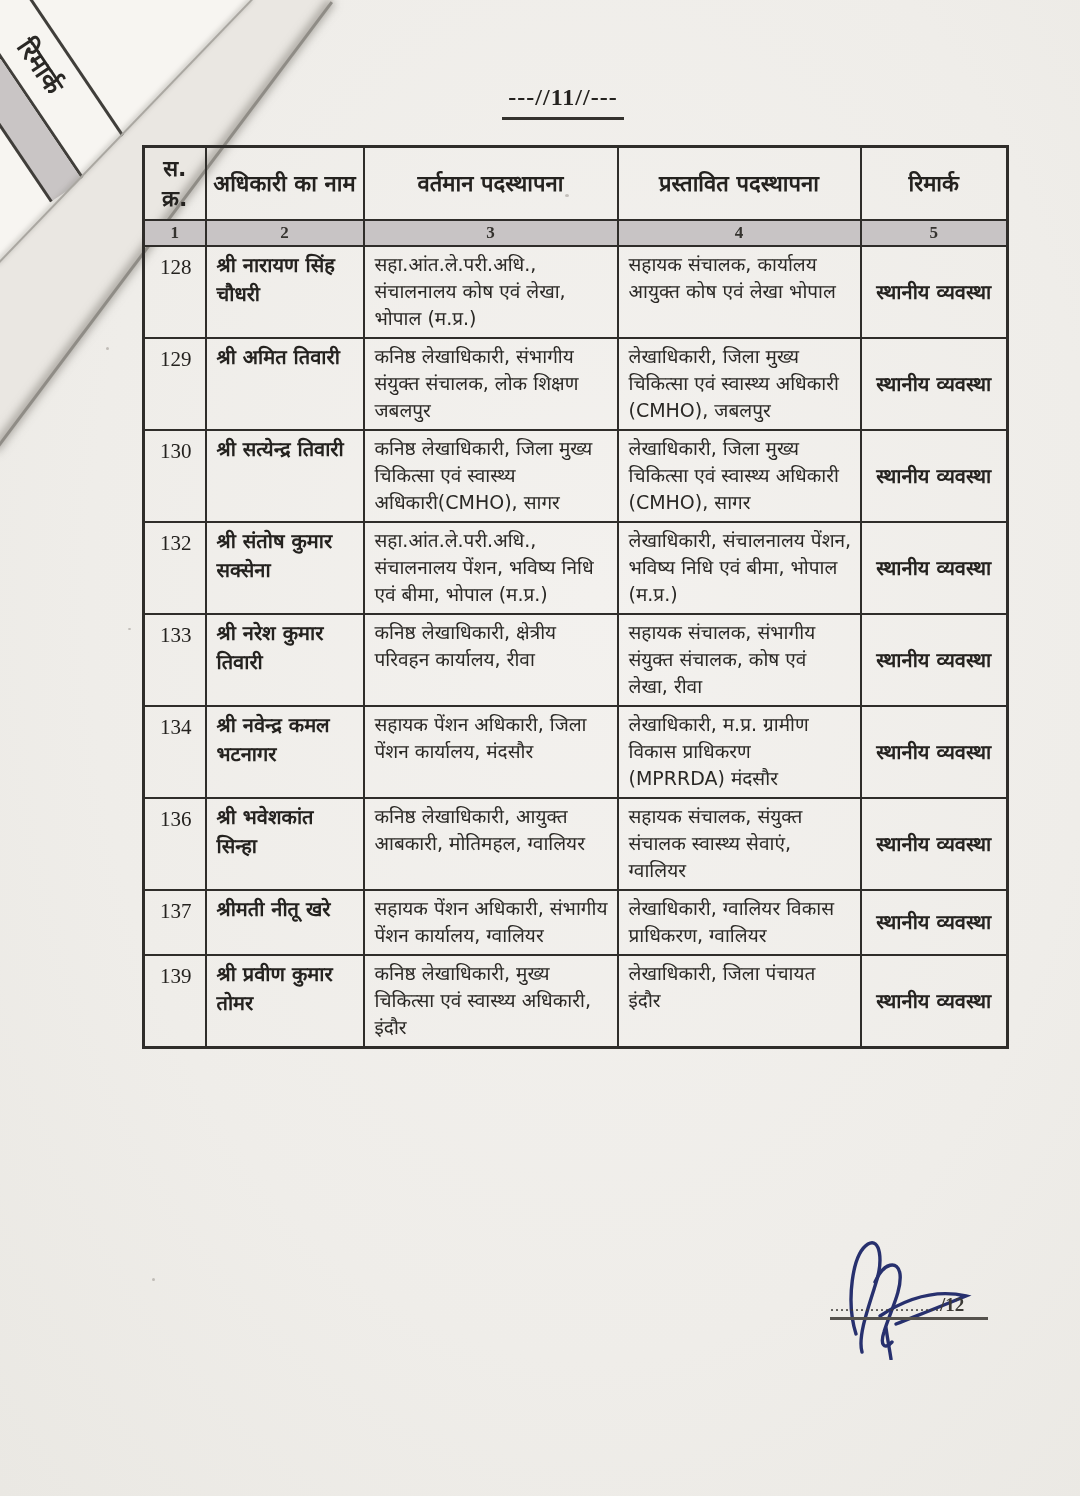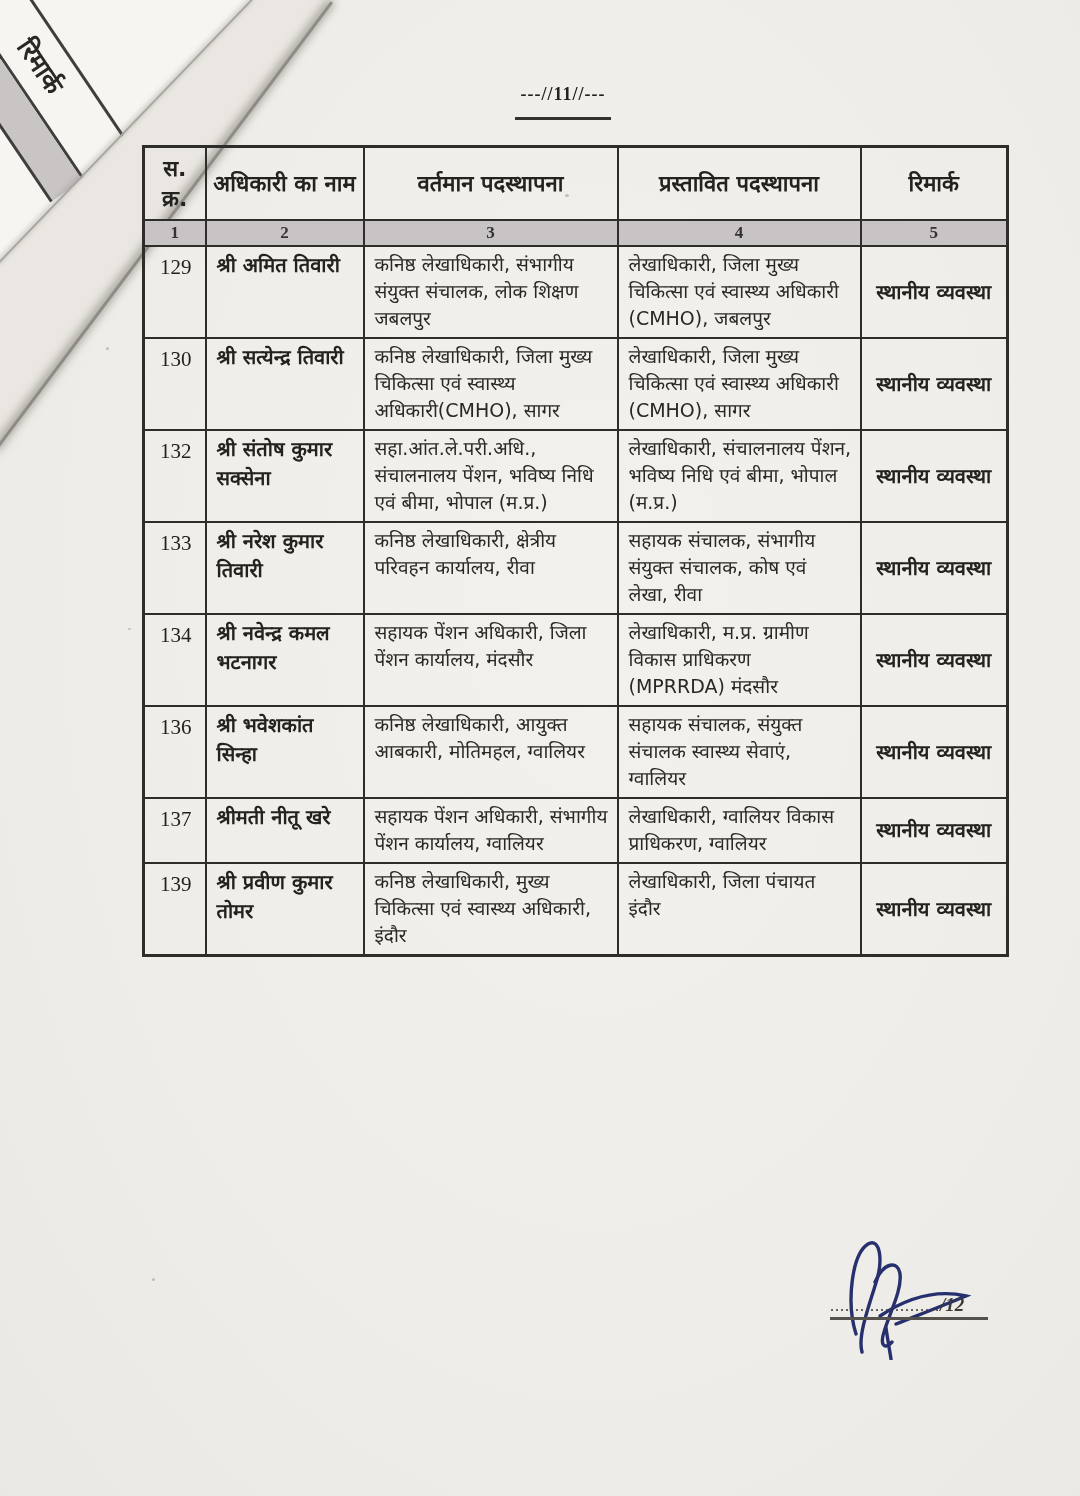--- a/index.html
+++ b/index.html
@@ -32,22 +32,22 @@
     border-top:3px solid #403e3a;border-bottom:3px solid #403e3a;border-left:3px solid #403e3a;
     font-size:26px;font-weight:700;color:#2a2825;}
   .frag-band{height:36px;margin-left:-220px;width:460px;background:#c9c5c5;
     border-bottom:3px solid #403e3a;}
   .frag-row3{height:72px;margin-left:-220px;width:460px;}
 
   
   .title-wrap{position:absolute;top:84px;left:0;width:1080px;text-align:center;
     transform:translateX(23px);}
   .title{display:inline-block;font-family:"Liberation Serif", serif;
-    font-size:18px;font-weight:700;letter-spacing:1px;color:#24221f;
-    border-bottom:3px solid #34322e;padding:0 6px 12px 6px;}
+    font-size:24px;font-weight:700;letter-spacing:1px;color:#24221f;
+    border-bottom:3px solid #34322e;padding:0 6px 6px 6px;}
 
   
   table.tbl{position:absolute;left:106px;top:145px;width:864px;
     border-collapse:collapse;table-layout:fixed;margin-left:36px;}
   table.tbl th,table.tbl td{border:2px solid #2f2d2a;}
   table.tbl{border:3px solid #2f2d2a;}
   th.col-h{font-size:22px;font-weight:700;text-align:center;
     padding:4px 2px 7px 2px;color:#24221f;background:transparent;}
   td.col-n{background:#c8c4c5;text-align:center;
     font-family:"Liberation Serif", serif;font-size:17px;font-weight:700;
@@ -61,21 +61,21 @@
   td.rem{text-align:center;vertical-align:middle;
     font-size:20px;font-weight:600;color:#24221f;padding:4px 4px;}
 
   
   .footer{position:absolute;left:800px;top:1238px;width:230px;height:140px;}
   .sig{position:absolute;left:18px;top:-8px;width:190px;height:130px;}
   .pageref{position:absolute;left:30px;top:56px;width:158px;
     border-bottom:3px solid #55524d;padding-bottom:1px;
     font-family:"Liberation Serif", serif;font-size:16px;letter-spacing:1px;
     color:#3c3a36;white-space:nowrap;overflow:hidden;}
-  .pageref .ref{font-style:italic;font-weight:700;font-size:19px;letter-spacing:0;}
+  .pageref .ref{font-weight:700;font-size:19px;letter-spacing:0;}
 </style>
 </head>
 <body>
 
 <div class="page">
 
   <div class="corner">
     <div class="sheet-b"></div>
     <div class="edge-b"></div>
     <div class="sheet-a">
@@ -117,20 +117,27 @@
         </tr>
       <tr>
           <td class="col-n">1</td>
           <td class="col-n">2</td>
           <td class="col-n">3</td>
           <td class="col-n">4</td>
           <td class="col-n">5</td>
         </tr>
     </thead>
     <tbody>
+  <tr class="row">
+    <td class="sn">128</td>
+    <td class="nm">श्री नारायण सिंह चौधरी</td>
+    <td class="cur">सहा.आंत.ले.परी.अधि., संचालनालय कोष एवं लेखा, भोपाल (म.प्र.)</td>
+    <td class="pro">सहायक संचालक, कार्यालय आयुक्त कोष एवं लेखा भोपाल</td>
+    <td class="rem">स्थानीय व्यवस्था</td>
+  </tr>
 
   <tr class="row">
     <td class="sn">129</td>
     <td class="nm">श्री अमित तिवारी</td>
     <td class="cur">कनिष्ठ लेखाधिकारी, संभागीय संयुक्त संचालक, लोक शिक्षण जबलपुर</td>
     <td class="pro">लेखाधिकारी, जिला मुख्य चिकित्सा एवं स्वास्थ्य अधिकारी (CMHO), जबलपुर</td>
     <td class="rem">स्थानीय व्यवस्था</td>
   </tr>
 
   <tr class="row">

